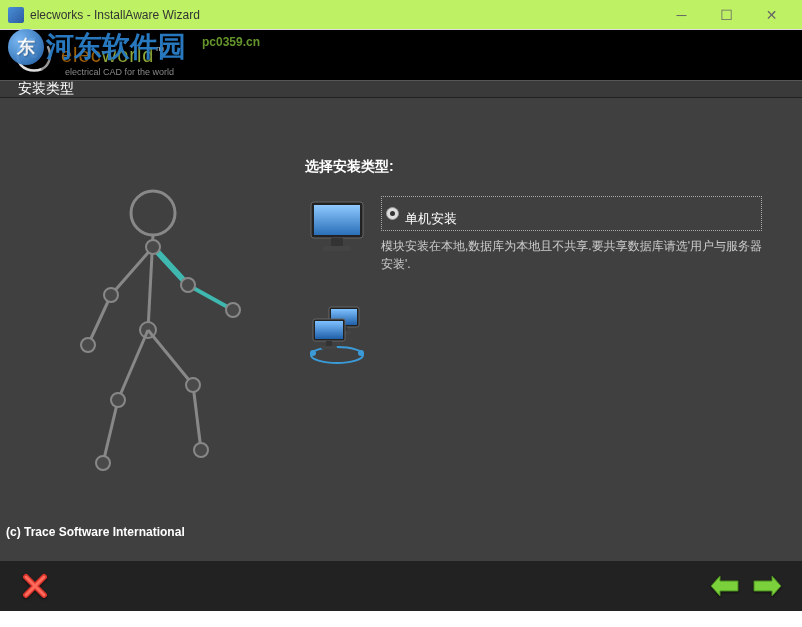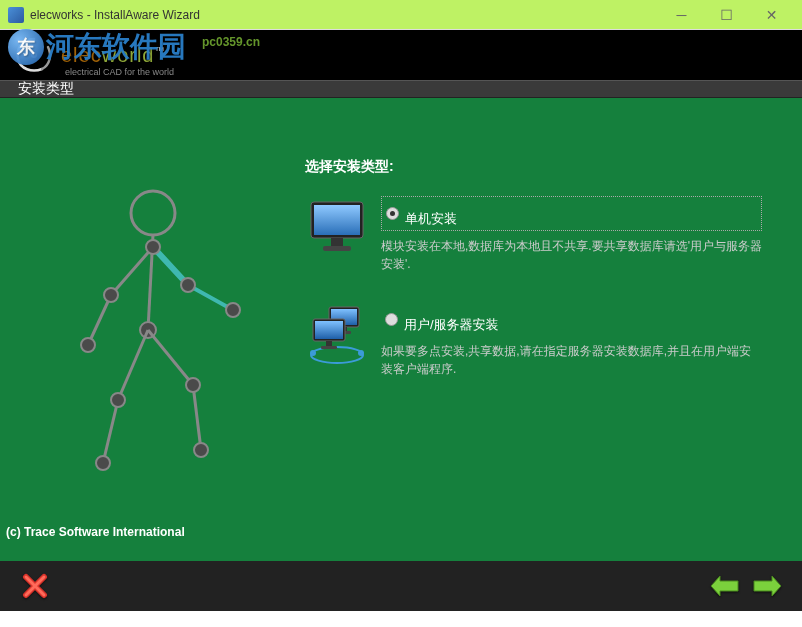--- a/index.html
+++ b/index.html
@@ -92,21 +92,21 @@
   color: #fff;
   font-size: 14px;
   display: flex;
   align-items: center;
   padding: 0 18px;
   border-top: 1px solid #555;
   border-bottom: 1px solid #222;
 }
 .content {
   height: 463px;
-  background: #15803d;
+  background: #404040;
   display: flex;
   color: #ddd;
   font-size: 13px;
   position: relative;
 }
 .left-panel {
   width: 305px;
   display: flex;
   align-items: center;
   justify-content: center;
@@ -299,27 +299,20 @@
         <rect x="24" y="4" width="30" height="20" rx="2" fill="#222" stroke="#666"></rect>
         <rect x="26" y="6" width="26" height="16" fill="url(#scr2)"></rect>
         <rect x="36" y="24" width="6" height="4" fill="#333"></rect>
         <rect x="32" y="28" width="14" height="3" rx="1" fill="#444"></rect>
 
         <rect x="8" y="16" width="32" height="22" rx="2" fill="#222" stroke="#666"></rect>
         <rect x="10" y="18" width="28" height="18" fill="url(#scr2)"></rect>
         <rect x="21" y="38" width="6" height="5" fill="#333"></rect>
         <rect x="16" y="43" width="16" height="3" rx="1" fill="#444"></rect>
       </svg>
-      <div class="opt-body">
-        <div class="opt-radio-row">
-          <div class="radio"></div>
-          <span class="opt-label">用户/服务器安装</span>
-        </div>
-        <div class="opt-desc">如果要多点安装,共享数据,请在指定服务器安装数据库,并且在用户端安装客户端程序.</div>
-      </div>
     </div>
   </div>
 
   <div class="copyright">(c) Trace Software International</div>
 </div>
 
 <div class="footer">
   <div class="nav-cancel">
     <svg width="26" height="26" viewBox="0 0 26 26">
       <path d="M4 4 L22 22 M22 4 L4 22" stroke="#d9332b" stroke-width="6" stroke-linecap="round"></path>

